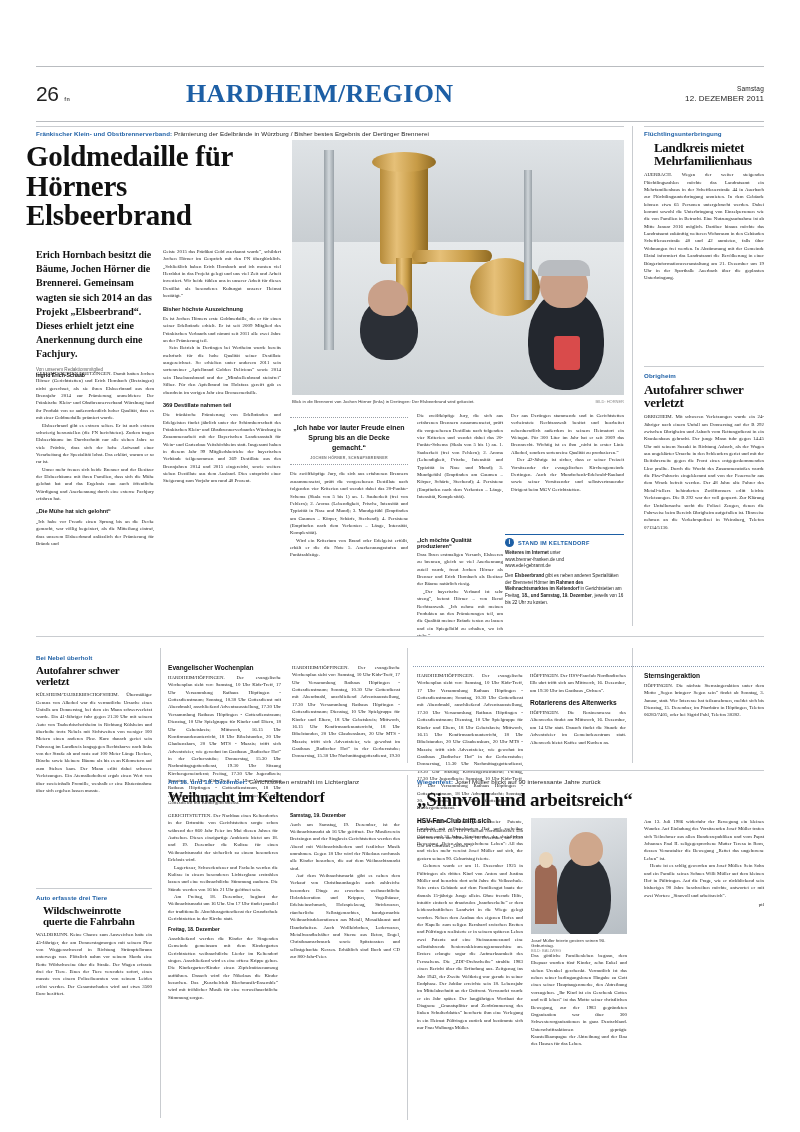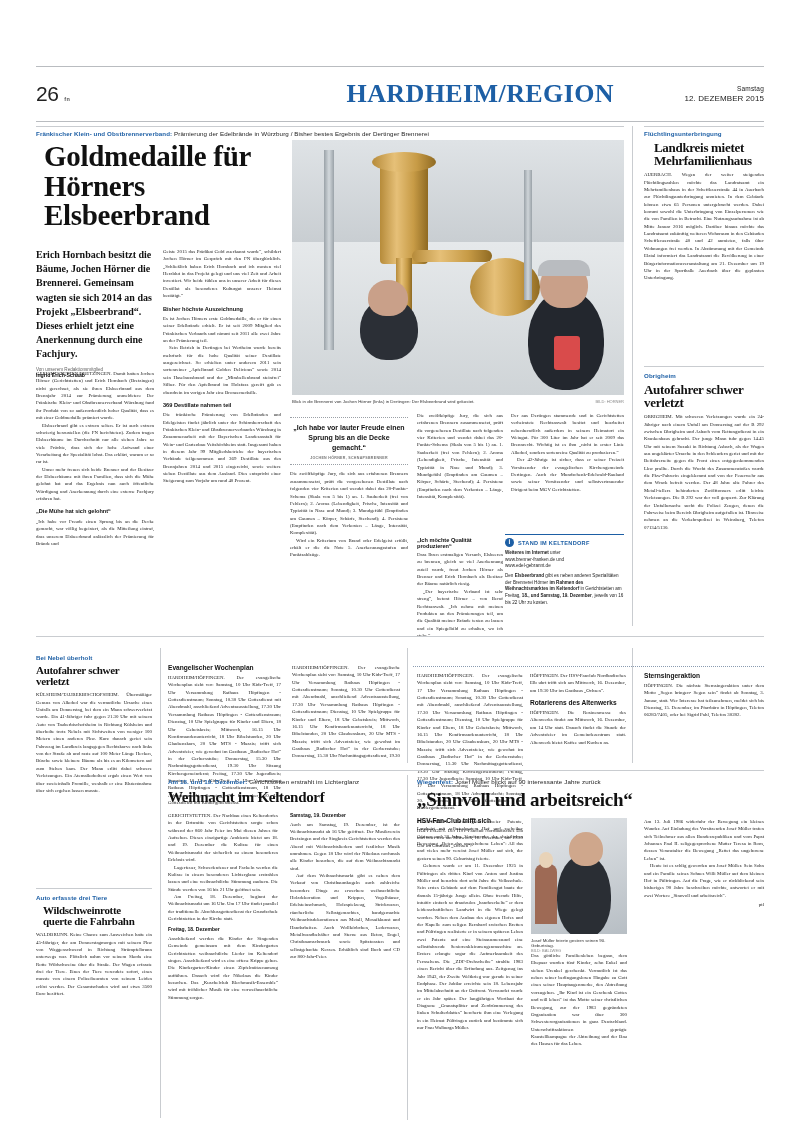--- a/index.html
+++ b/index.html
@@ -16,21 +16,21 @@
   }
   
   .masthead{
     position:absolute;left:36px;top:66px;width:728px;height:54px;
     border-top:1px solid #b9bcc0;border-bottom:1px solid #b9bcc0;
     display:flex;align-items:center;
   }
   .mh-left{width:150px;display:flex;align-items:baseline;gap:6px;}
   .pagenum{font-family:"Liberation Sans",sans-serif;font-size:21px;font-weight:400;color:#222;letter-spacing:-.5px;}
   .mh-logo{font-family:"Liberation Sans",sans-serif;font-size:5.5px;font-weight:700;color:#555;letter-spacing:.2px;}
-  .mh-center{flex:1;text-align:right;}
+  .mh-center{flex:1;text-align:left;}
   .mh-title{
     font-family:"Liberation Serif",serif;font-weight:700;
     font-size:26px;color:#1d5fa5;letter-spacing:.4px;
     text-transform:uppercase;
   }
   .mh-right{width:150px;text-align:right;font-family:"Liberation Sans",sans-serif;color:#222;}
   .mh-day{font-size:6.5px;letter-spacing:.2px;}
   .mh-date{font-size:8px;font-weight:400;letter-spacing:.1px;margin-top:2px;}
 
   
@@ -142,35 +142,35 @@
   <div class="masthead">
     <div class="mh-left">
       <span class="pagenum">26</span>
       <span class="mh-logo">fn</span>
     </div>
     <div class="mh-center">
       <span class="mh-title">HARDHEIM/REGION</span>
     </div>
     <div class="mh-right">
       <div class="mh-day">Samstag</div>
-      <div class="mh-date">12. DEZEMBER 2015</div>
+      <div class="mh-date">12. DEZEMBER 2011</div>
     </div>
   </div>
 
   <div class="vrule" style="left:632px;top:126px;height:500px;"></div>
   <div class="hrule" style="left:36px;top:126px;width:588px;"></div>
   <div class="hrule" style="left:644px;top:126px;width:120px;"></div>
 
   <div class="col" style="left:36px;top:130px;width:588px;">
     <div class="kicker">
       <span>Fränkischer Klein- und Obstbrennerverband:</span><span class="kick-rest"> Prämierung der Edelbrände in Würzburg / Bisher bestes Ergebnis der Dertinger Brennerei</span>
     </div>
   </div>
 
-  <div class="col" style="left:44px;top:142px;width:245px;">
+  <div class="col" style="left:26px;top:142px;width:245px;">
     <div class="headline h-xxl">Goldmedaille für Hörners Elsbeerbrand</div>
   </div>
 
   <div class="col" style="left:36px;top:248px;width:118px;">
     <div class="lead">Erich Hornbach besitzt die Bäume, Jochen Hörner die Brennerei. Gemeinsam wagten sie sich 2014 an das Projekt „Elsbeerbrand“. Dieses erhielt jetzt eine Anerkennung durch eine Fachjury.</div>
     <div class="byline-small">Von unserem Redaktionsmitglied</div>
     <div class="byline-name">Ingrid Erich-Schaab</div>
   </div>
 
   <div class="photo" style="position:absolute;left:292px;top:140px;width:332px;height:255px;">

